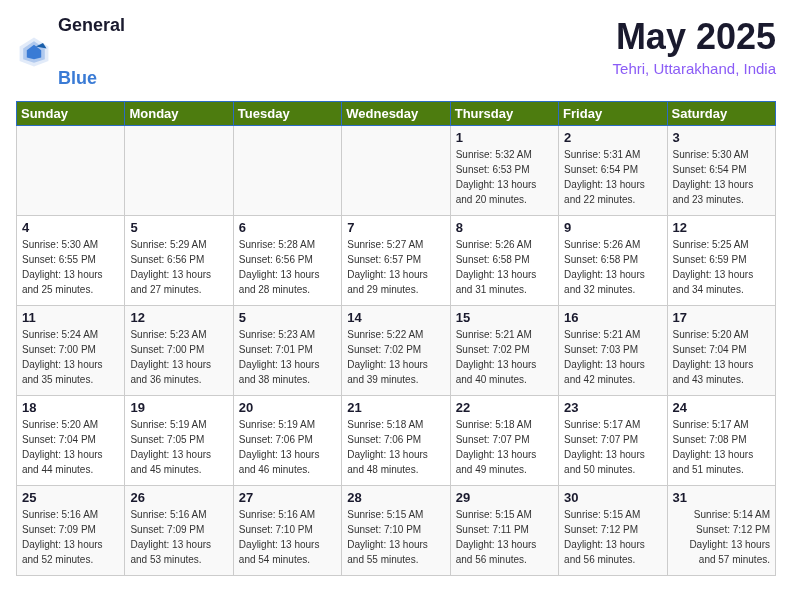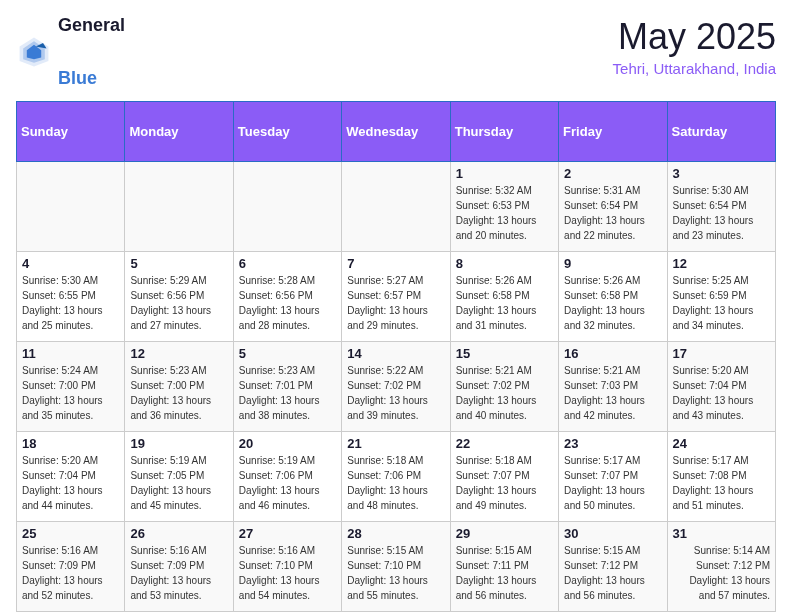--- a/index.html
+++ b/index.html
@@ -40,39 +40,39 @@
     }
     .logo-icon {
       width: 36px;
       height: 36px;
     }
     .title-section {
       text-align: right;
     }
     .month-title {
       font-size: 36px;
-      font-weight: normal;
+      font-weight: bold;
       color: #1a1a2e;
     }
     .location {
       font-size: 15px;
       color: #8b5cf6;
       margin-top: 2px;
     }
     table {
       width: 100%;
       border-collapse: collapse;
       table-layout: fixed;
     }
     thead tr th {
-      background-color: #8b5cf6;
+      background-color: #4d7c0f;
       color: #fff;
       font-size: 13px;
       font-weight: bold;
-      padding: 22px 4px;
+      padding: 4px 4px;
       text-align: left;
       border: 1px solid #2a6bc5;
     }
     tbody tr td {
       border: 1px solid #ccc;
       vertical-align: top;
       padding: 4px 5px;
       font-size: 10.5px;
       color: #222;
       min-height: 80px;

